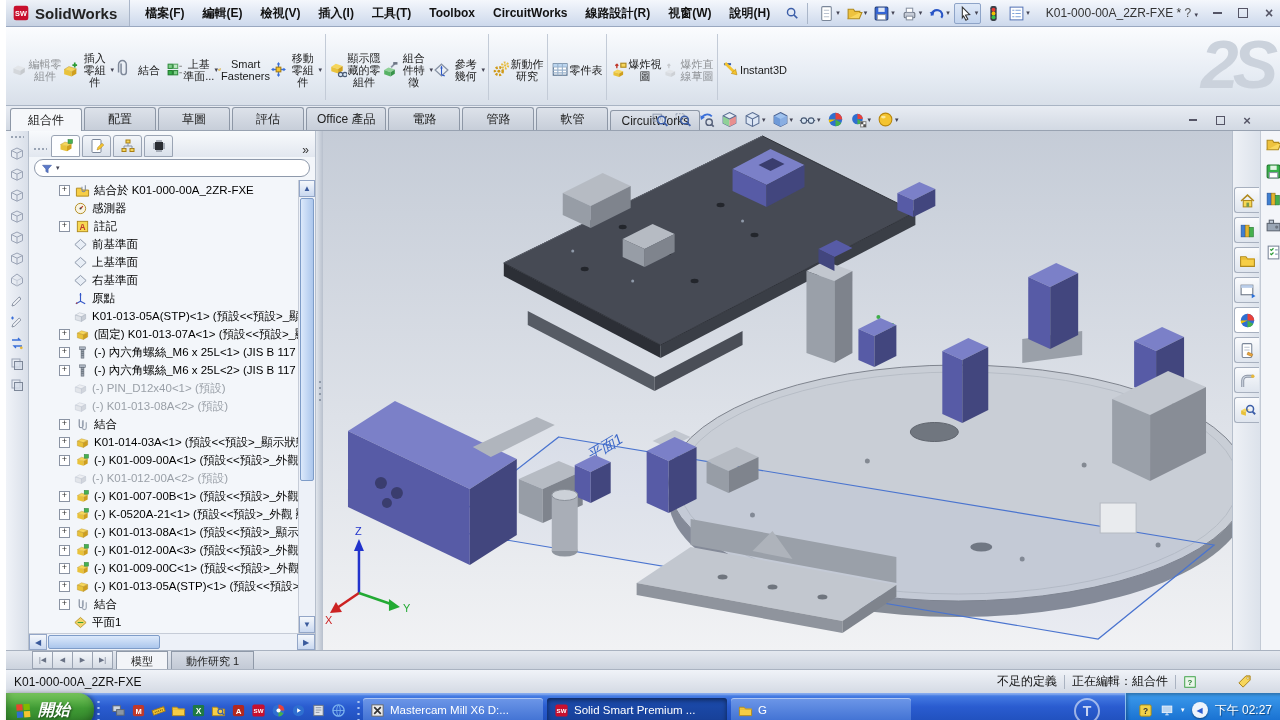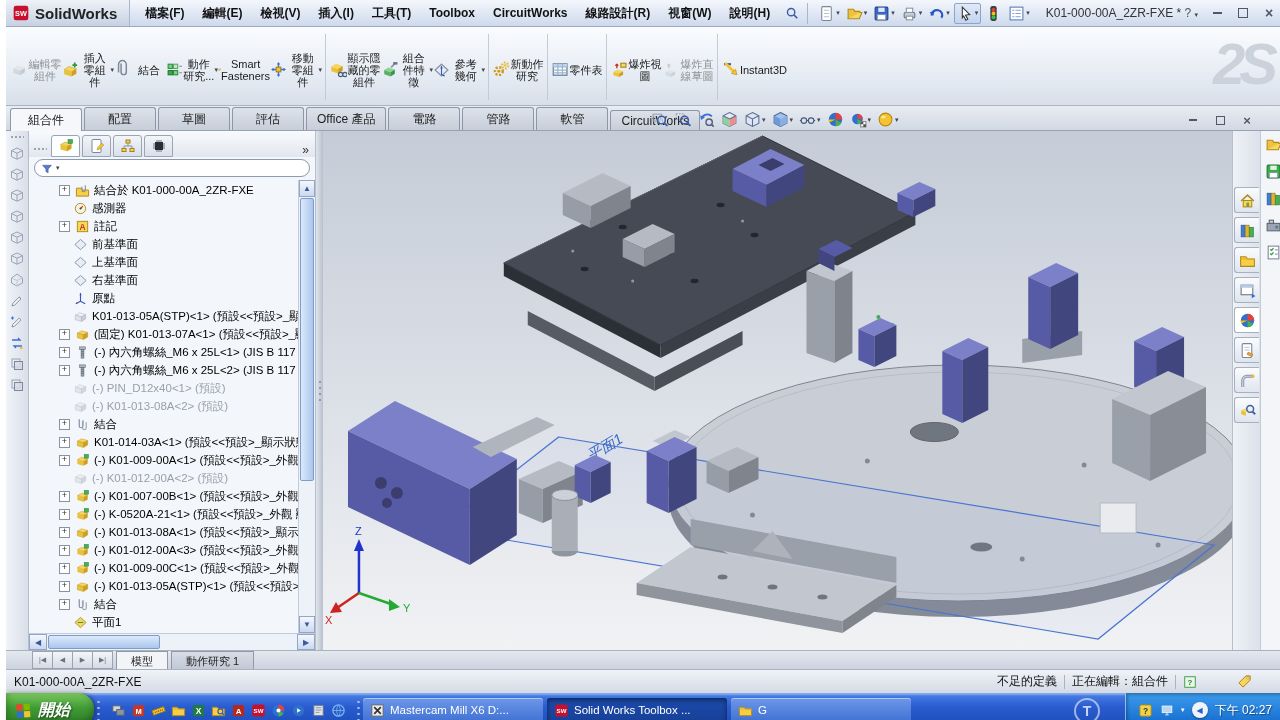--- a/index.html
+++ b/index.html
@@ -28,21 +28,21 @@
   
   .ribbon{height:76px;position:relative;display:flex;align-items:stretch;padding:2px 4px 0 4px;
     background:linear-gradient(#fbfcfe,#e5ebf3 65%,#d8dfe9);border-bottom:1px solid #a9b4c4;}
   .rbtn{width:52px;display:flex;align-items:center;padding-top:4px;
     font-size:11px;line-height:12px;text-align:center;color:#1a1a1a;border-radius:2px;}
   .rbtn .lbl{width:50px;overflow-wrap:break-word;margin-top:2px;}
   .rbtn .rcaret{font-size:7px;color:#445;margin-top:1px;}
   .rbtn.disabled{opacity:.45;filter:grayscale(85%);}
   .rbtn.wide{width:66px;}
   .rsep{width:1px;background:#c3cbd7;margin:5px 3px;}
-  .ds-mark{position:absolute;right:14px;top:2px;font-size:58px;font-style:italic;font-weight:bold;
+  .ds-mark{position:absolute;right:14px;top:2px;font-size:68px;font-style:italic;font-weight:bold;
     color:#cbd2dc;letter-spacing:-6px;line-height:70px;}
 
   
   .tabrow{height:24px;position:relative;display:flex;align-items:flex-end;padding-left:4px;
     background:linear-gradient(#e8ecf3,#d2d9e3);border-bottom:1px solid #98a2b1;}
   .ctab{min-width:50px;text-align:center;padding:3px 10px 2px 10px;margin-right:2px;font-size:12px;color:#222;
     border:1px solid #8d97a6;border-bottom:none;border-radius:3px 3px 0 0;
     background:linear-gradient(#dde2ea,#c7ced9);}
   .ctab.active{background:#f5f7fa;position:relative;top:1px;}
   .hud{position:absolute;left:645px;bottom:2px;display:flex;align-items:center;gap:4px;}
@@ -272,21 +272,21 @@
         <span class="lbl">結合</span>
     </div>
       <div class="rbtn  ">
     <svg class="ic" width="27" height="27" viewBox="0 0 16 16">
           <rect x="2" y="9" width="4" height="4" fill="#37b04a" stroke="#1f7a2c"></rect>
           <rect x="7" y="9" width="4" height="4" fill="#7fd08a" stroke="#2f8a3c"></rect>
           <rect x="2" y="3" width="4" height="4" fill="#7fd08a" stroke="#2f8a3c"></rect>
           <rect x="7" y="3" width="4" height="4" fill="#bfe8c4" stroke="#5aa765"></rect>
           <path d="M12.5 11H15M12.5 5H15" stroke="#888"></path>
         </svg>
-        <span class="lbl">動作研究...</span>
+        <span class="lbl">上基準面...</span>
     <span class="rcaret">▾</span>
       </div>
       <div class="rbtn  ">
     <svg class="ic" width="27" height="27" viewBox="0 0 16 16">
           <rect x="2.5" y="5" width="9" height="8" rx="1" fill="#e8b93c" stroke="#a87e12"></rect>
           <rect x="4" y="7" width="6" height="4" fill="#f6dc8a"></rect>
           <path d="M12 1.5l.9 1.8 2 .3-1.4 1.4.3 2L12 6.1l-1.8.9.3-2L9.1 3.6l2-.3z" fill="#f4c430" stroke="#b8860b" stroke-width=".5"></path>
         </svg>
         <span class="lbl">Smart Fasteners</span>
     </div>
@@ -1159,21 +1159,21 @@
             <rect x="2" y="2" width="12" height="12" fill="#ececec" stroke="#666"></rect>
             <path d="M4.5 11.5L11.5 4.5M4.5 4.5l7 7" stroke="#333" stroke-width="1.8"></path>
           </svg>
           <span>Mastercam Mill X6  D:...</span>
         </div>
         <div class="tbtn active">
           <svg class="ic" width="15" height="15" viewBox="0 0 16 16">
             <rect x="1.5" y="1.5" width="13" height="13" rx="2" fill="#c8102e"></rect>
             <text x="8" y="11" font-size="6.5" fill="#fff" text-anchor="middle" font-weight="bold">SW</text>
           </svg>
-          <span>Solid Works Toolbox ...</span>
+          <span>Solid Smart Premium ...</span>
         </div>
         <div class="tbtn ">
           <svg class="ic" width="15" height="15" viewBox="0 0 16 16">
             <path d="M1.5 4.5h5l1.5 2h6.5v7h-13z" fill="#f7ce46" stroke="#b08a1e"></path>
             <path d="M1.5 6.5h13" stroke="#e2b42e"></path>
           </svg>
           <span>G</span>
         </div>
       </div>
     <div class="tray">

